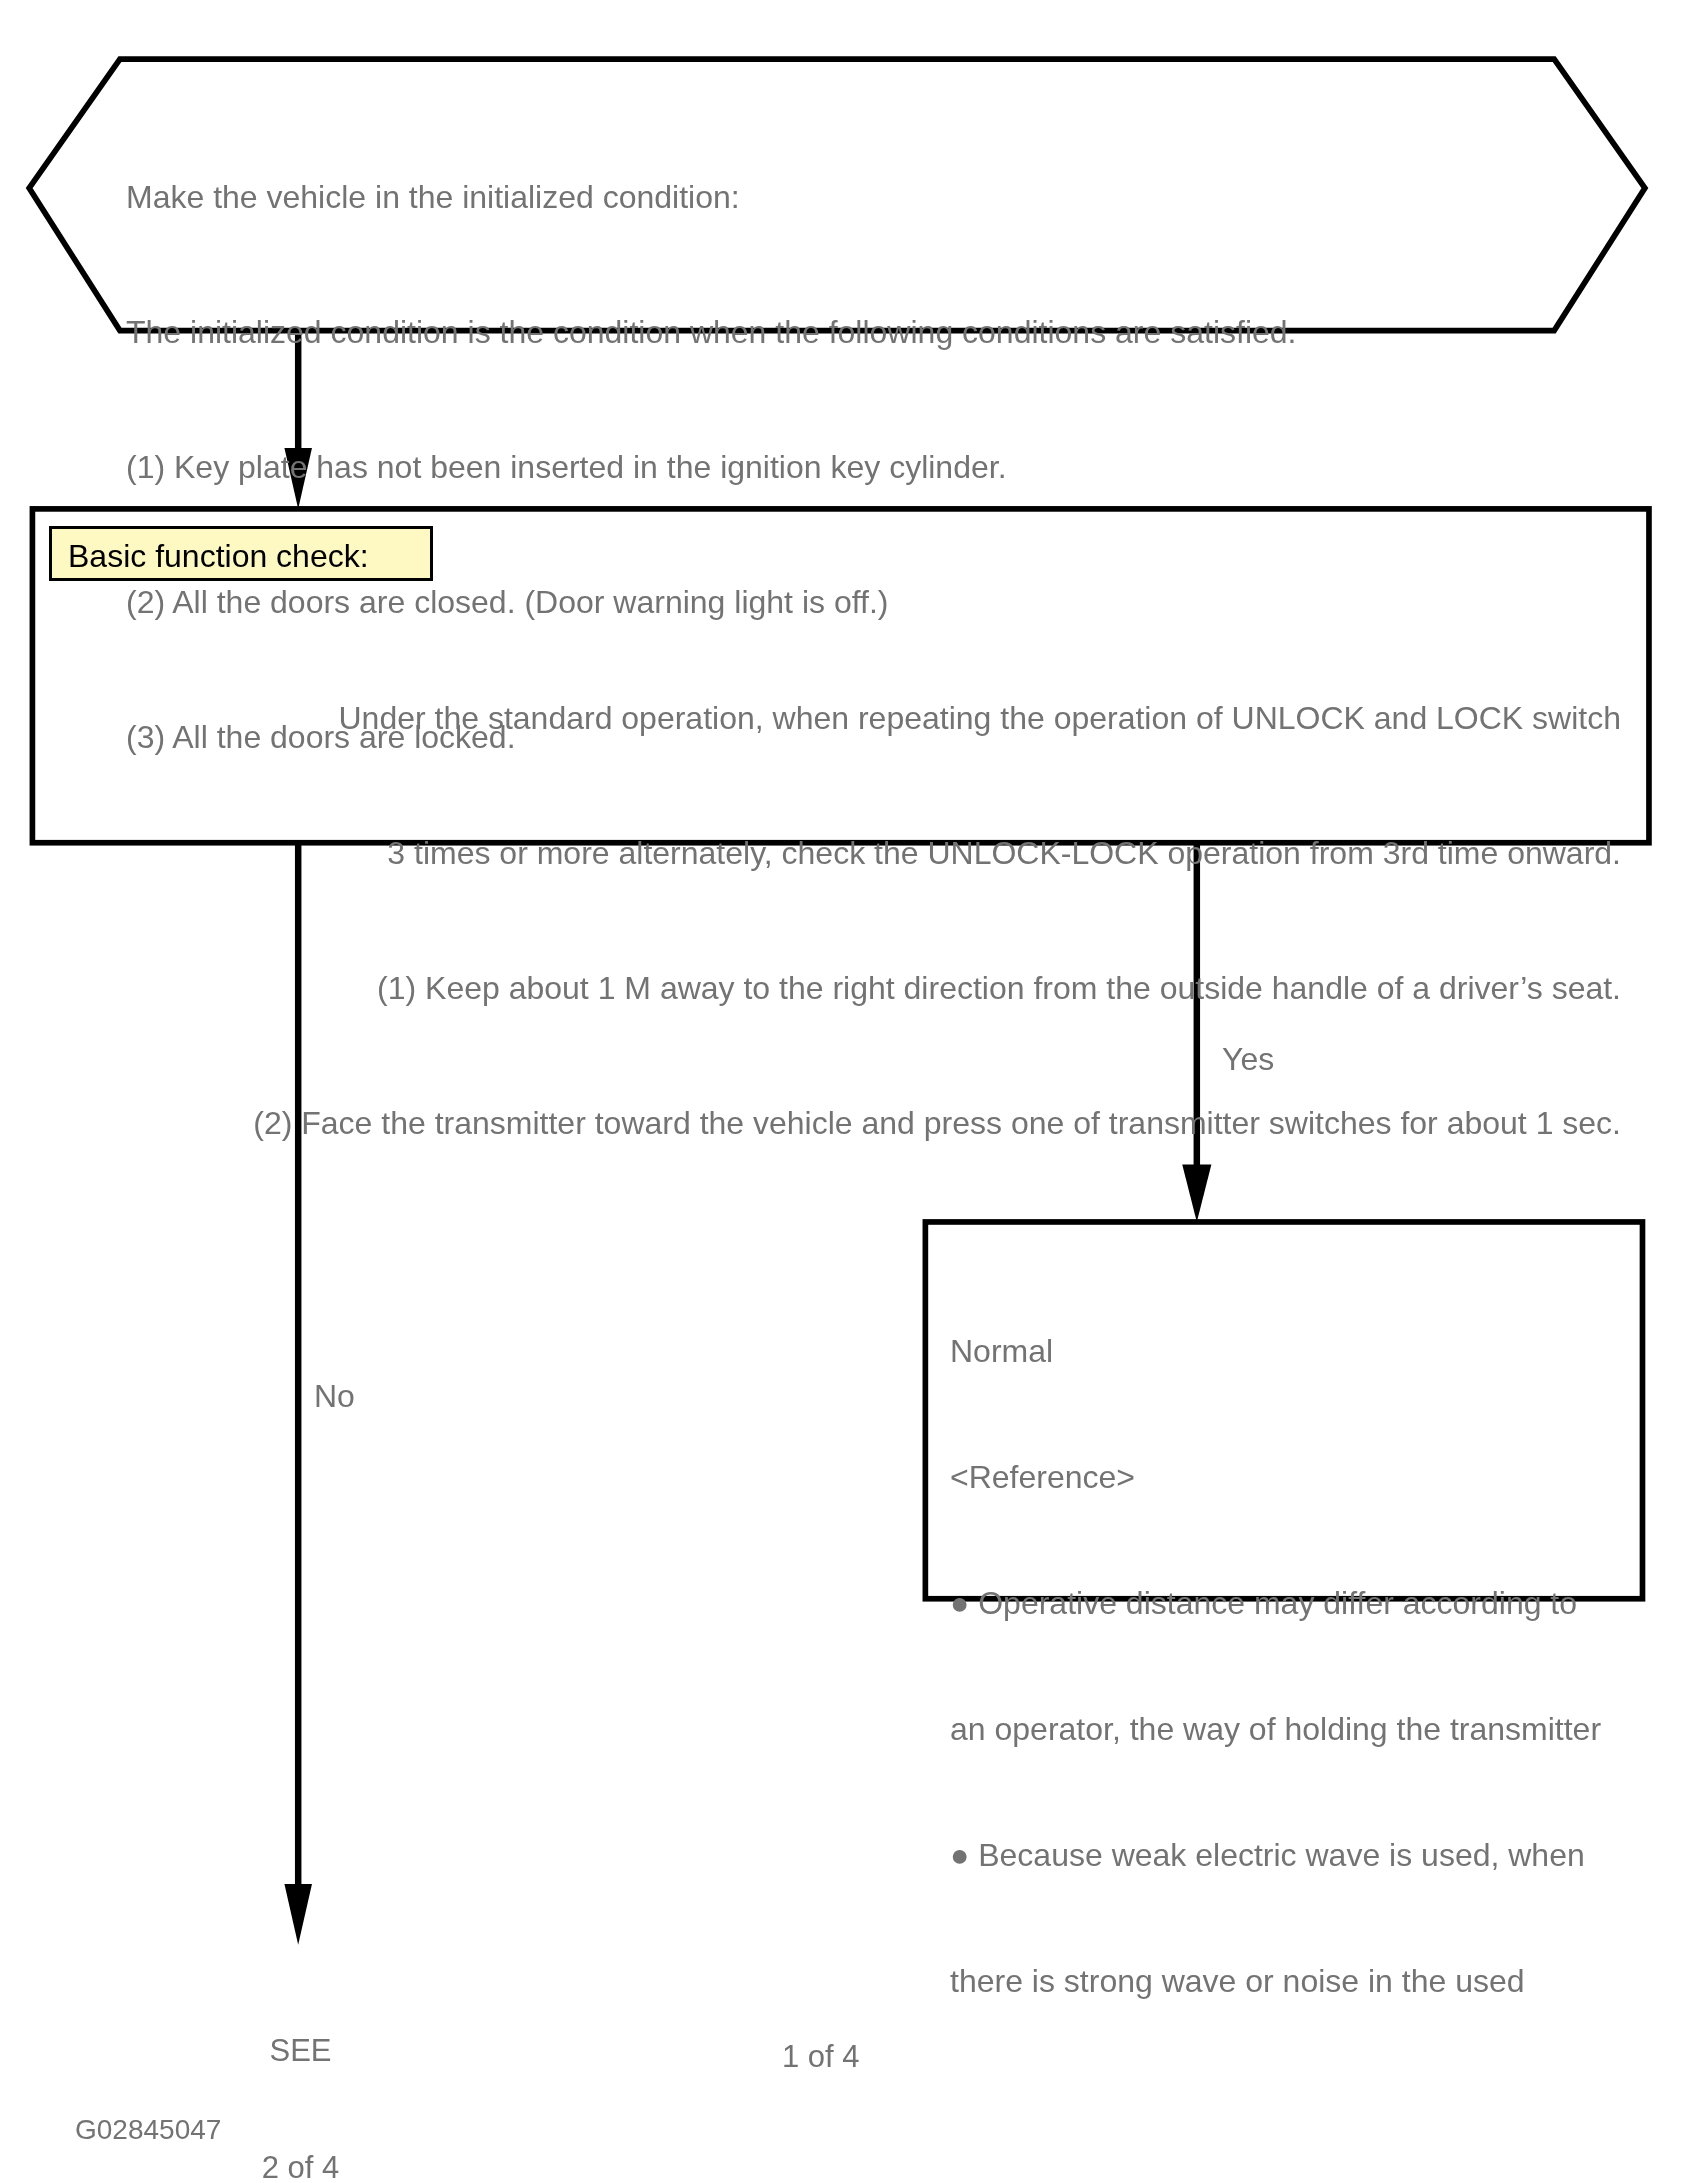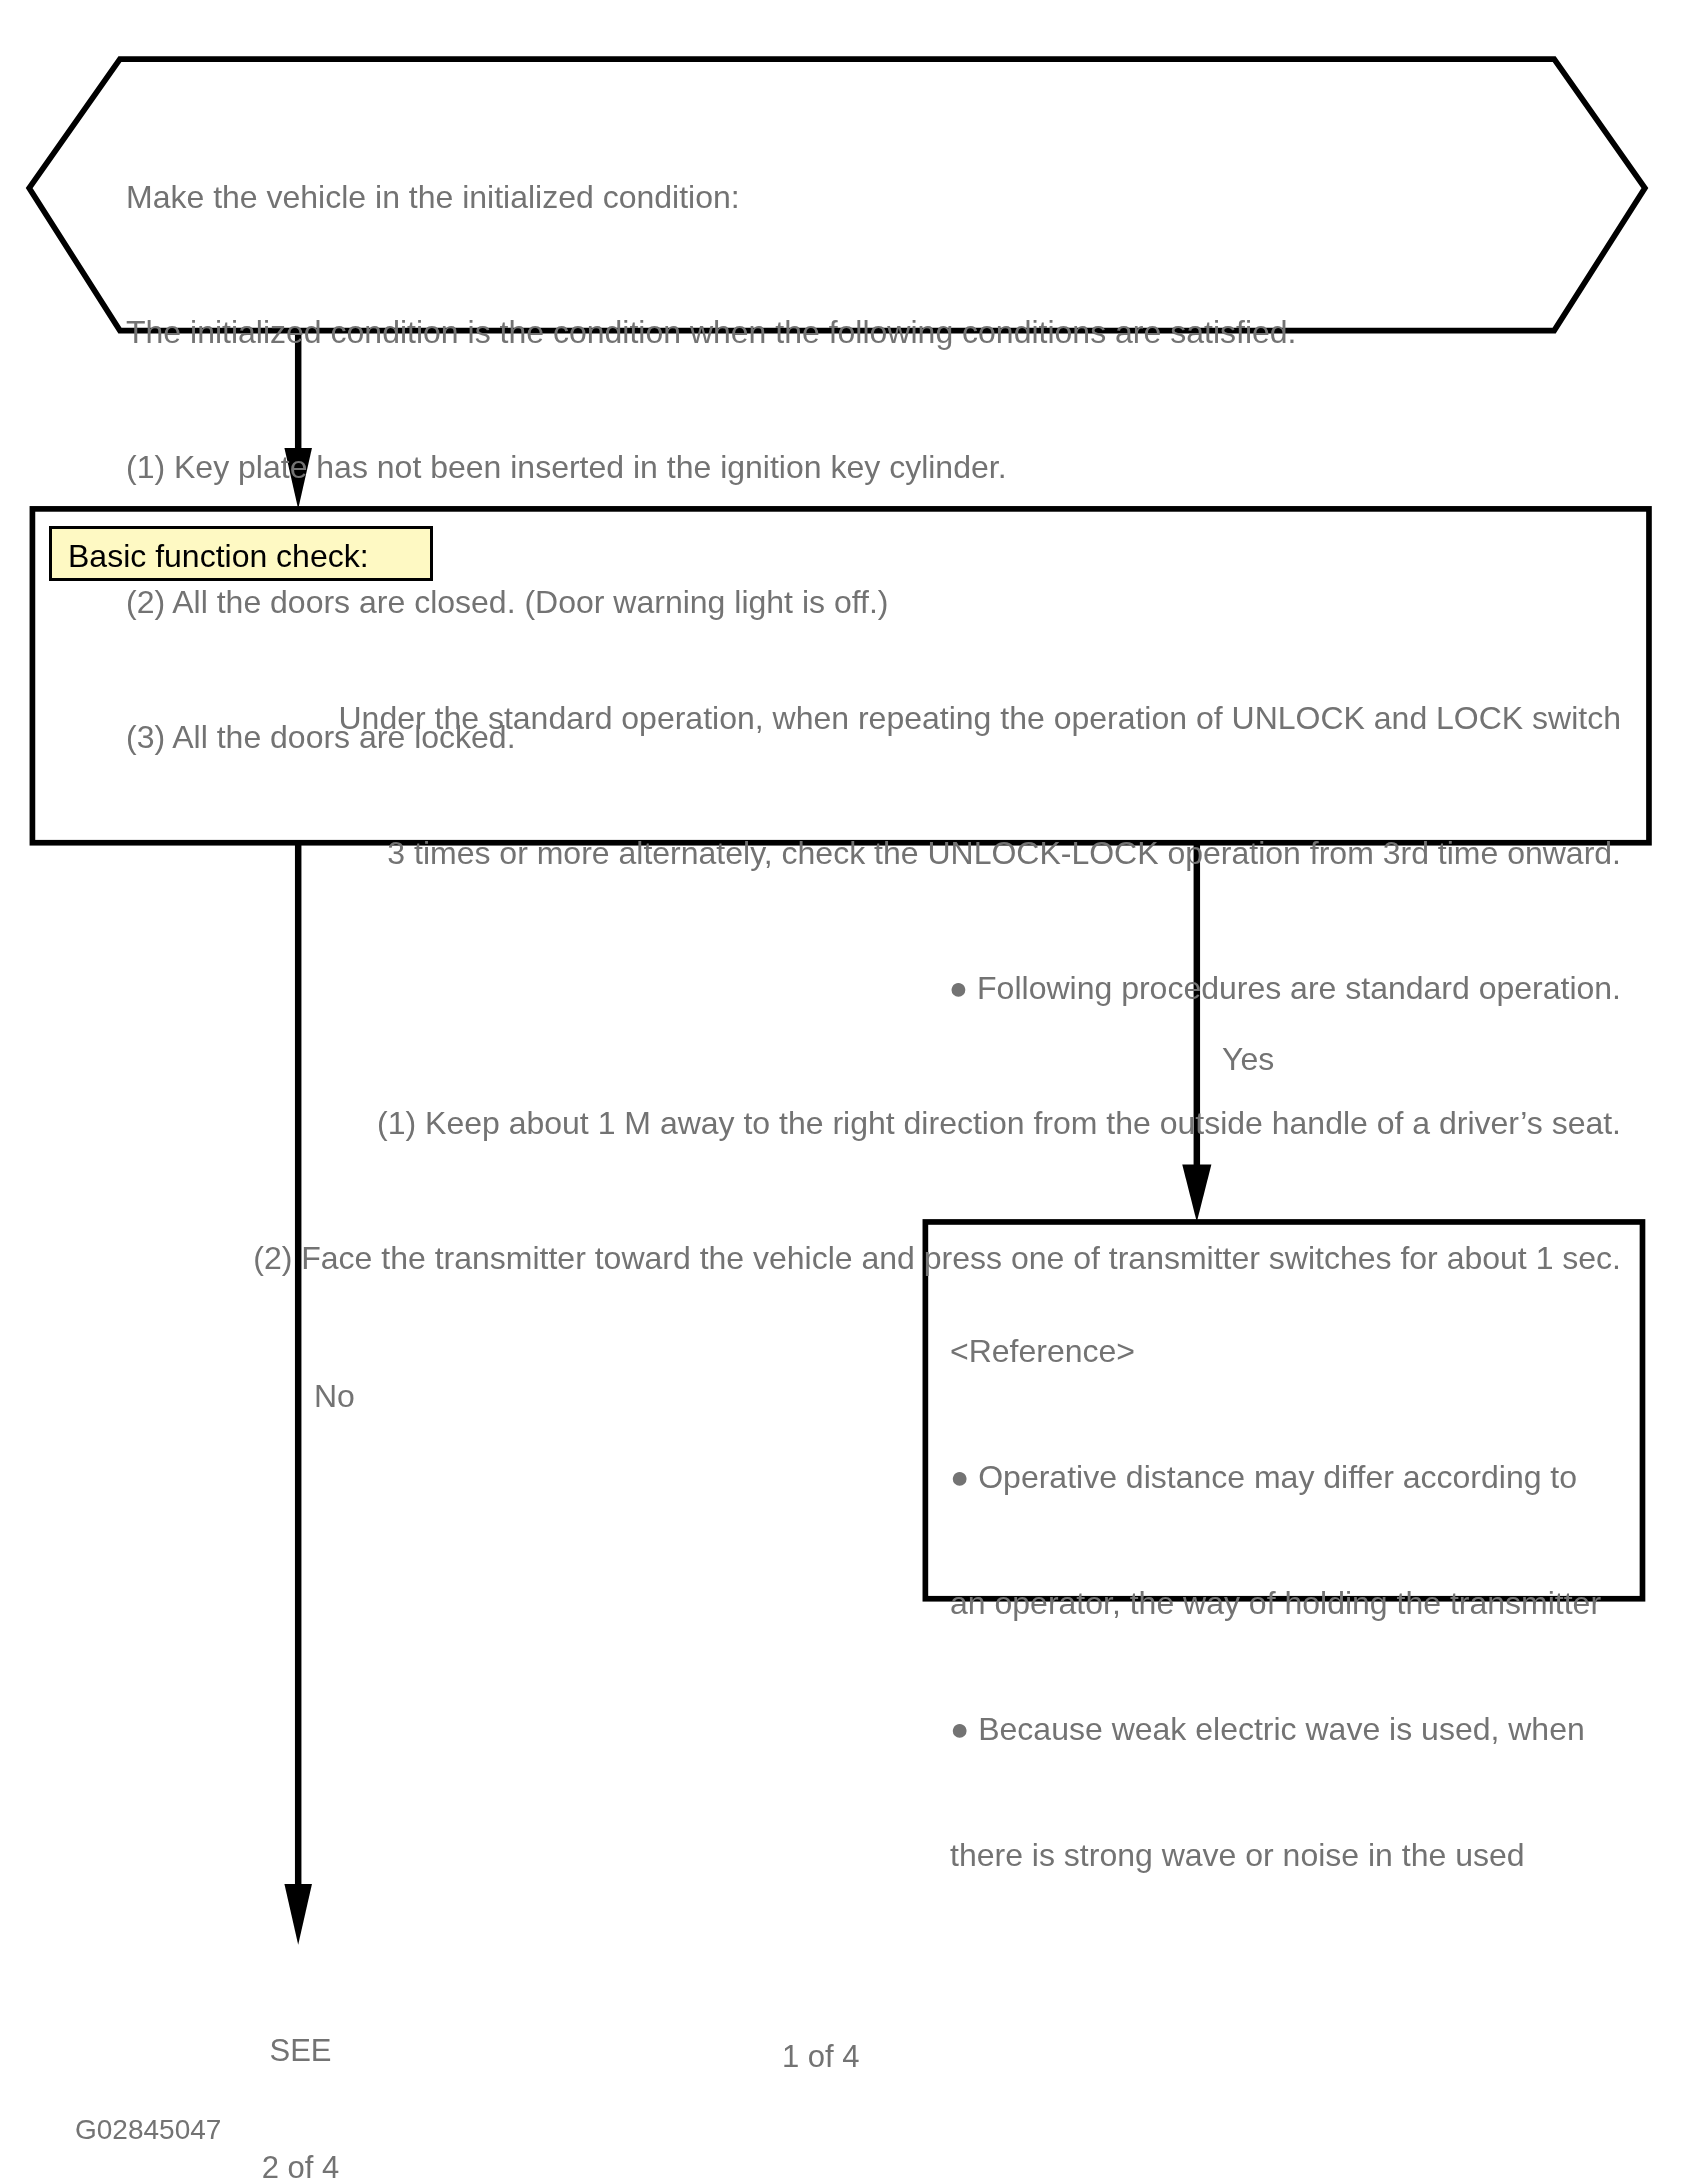--- a/index.html
+++ b/index.html
@@ -143,29 +143,29 @@
     <span class="line">(3) All the doors are locked.</span>
   </div>
 
   <div id="basic-check-tag">
     <span class="tag-label">Basic function check:</span>
   </div>
 
   <div class="txt" id="main-box-text">
     <span class="line">Under the standard operation, when repeating the operation of UNLOCK and LOCK switch</span>
     <span class="line">3 times or more alternately, check the UNLOCK-LOCK operation from 3rd time onward.</span>
-    <span class="line">● Following procedures are standard operation.</span>
     <span class="line">(1) Keep about 1 M away to the right direction from the outside handle of a driver’s seat.</span>
     <span class="line">(2) Face the transmitter toward the vehicle and press one of transmitter switches for about 1 sec.</span>
   </div>
 
   <div class="txt" id="yes-label">Yes</div>
   <div class="txt" id="no-label">No</div>
 
   <div class="txt" id="normal-box-text">
+    <span class="line">Normal</span>
     <span class="line">&lt;Reference&gt;</span>
     <span class="line">● Operative distance may differ according to</span>
     <span class="line">an operator, the way of holding the transmitter</span>
     <span class="line">● Because weak electric wave is used, when</span>
     <span class="line">there is strong wave or noise in the used</span>
     
     
   </div>
 
   <div class="txt" id="see-block">

